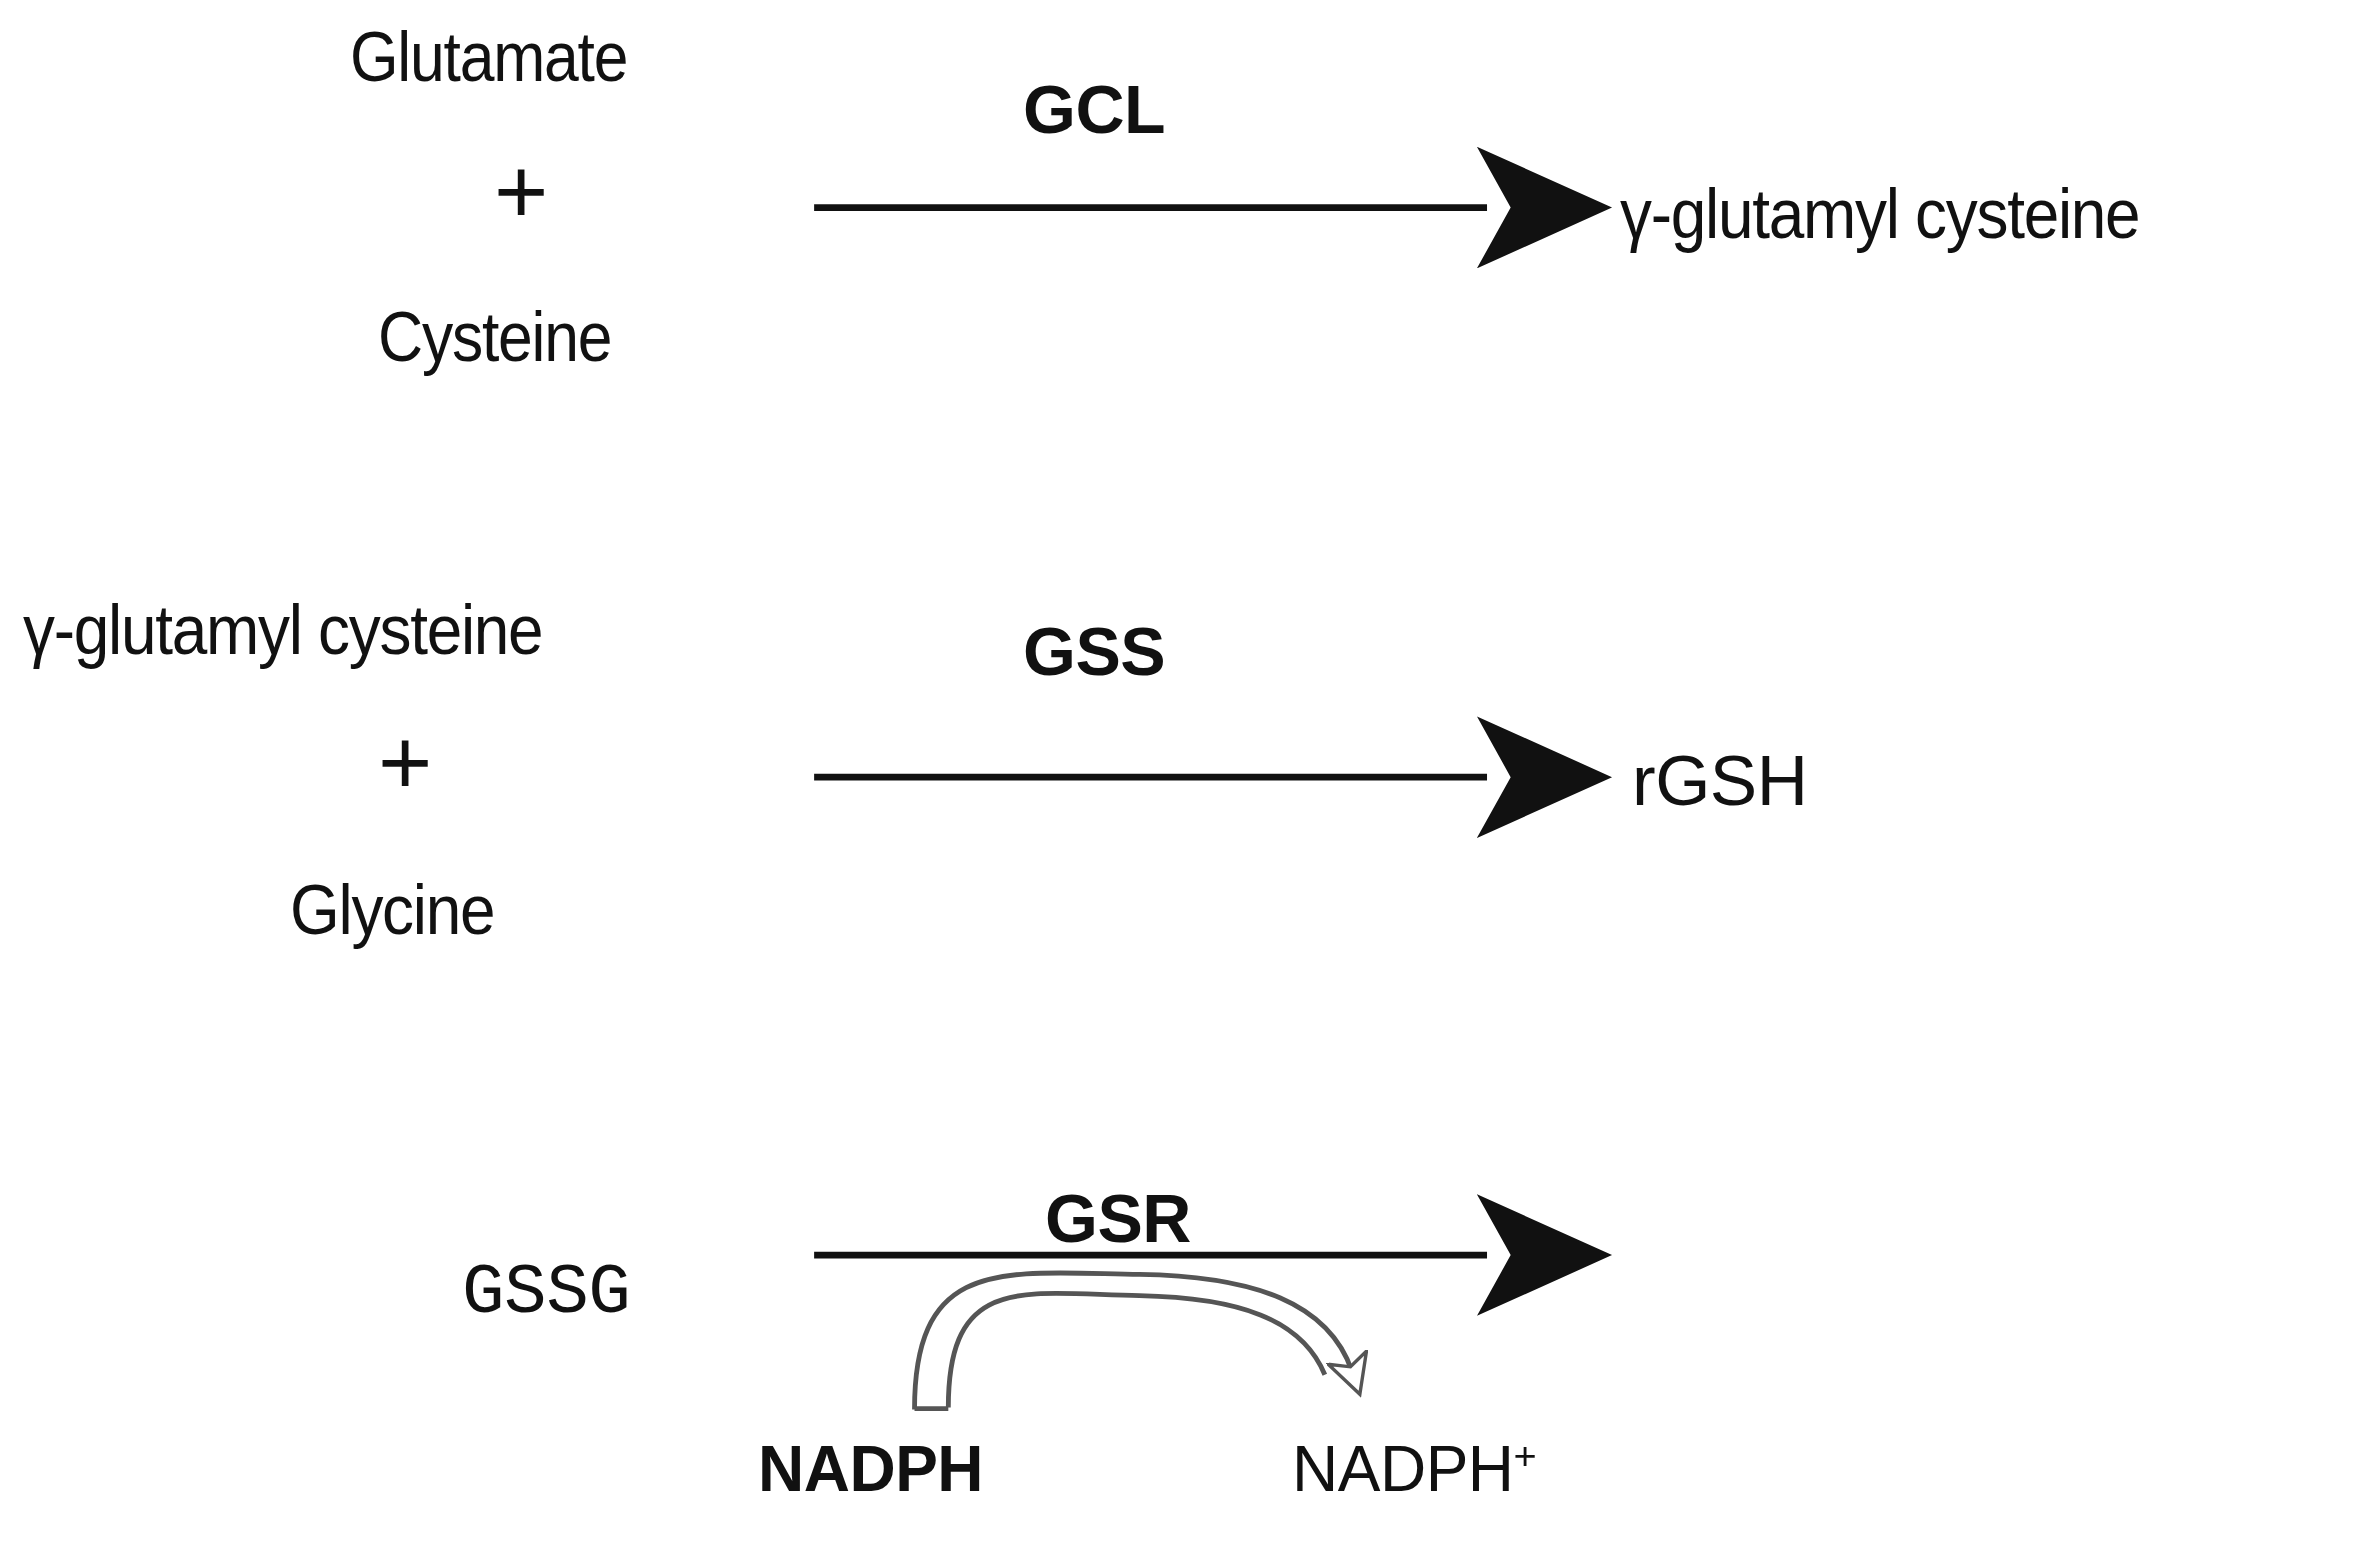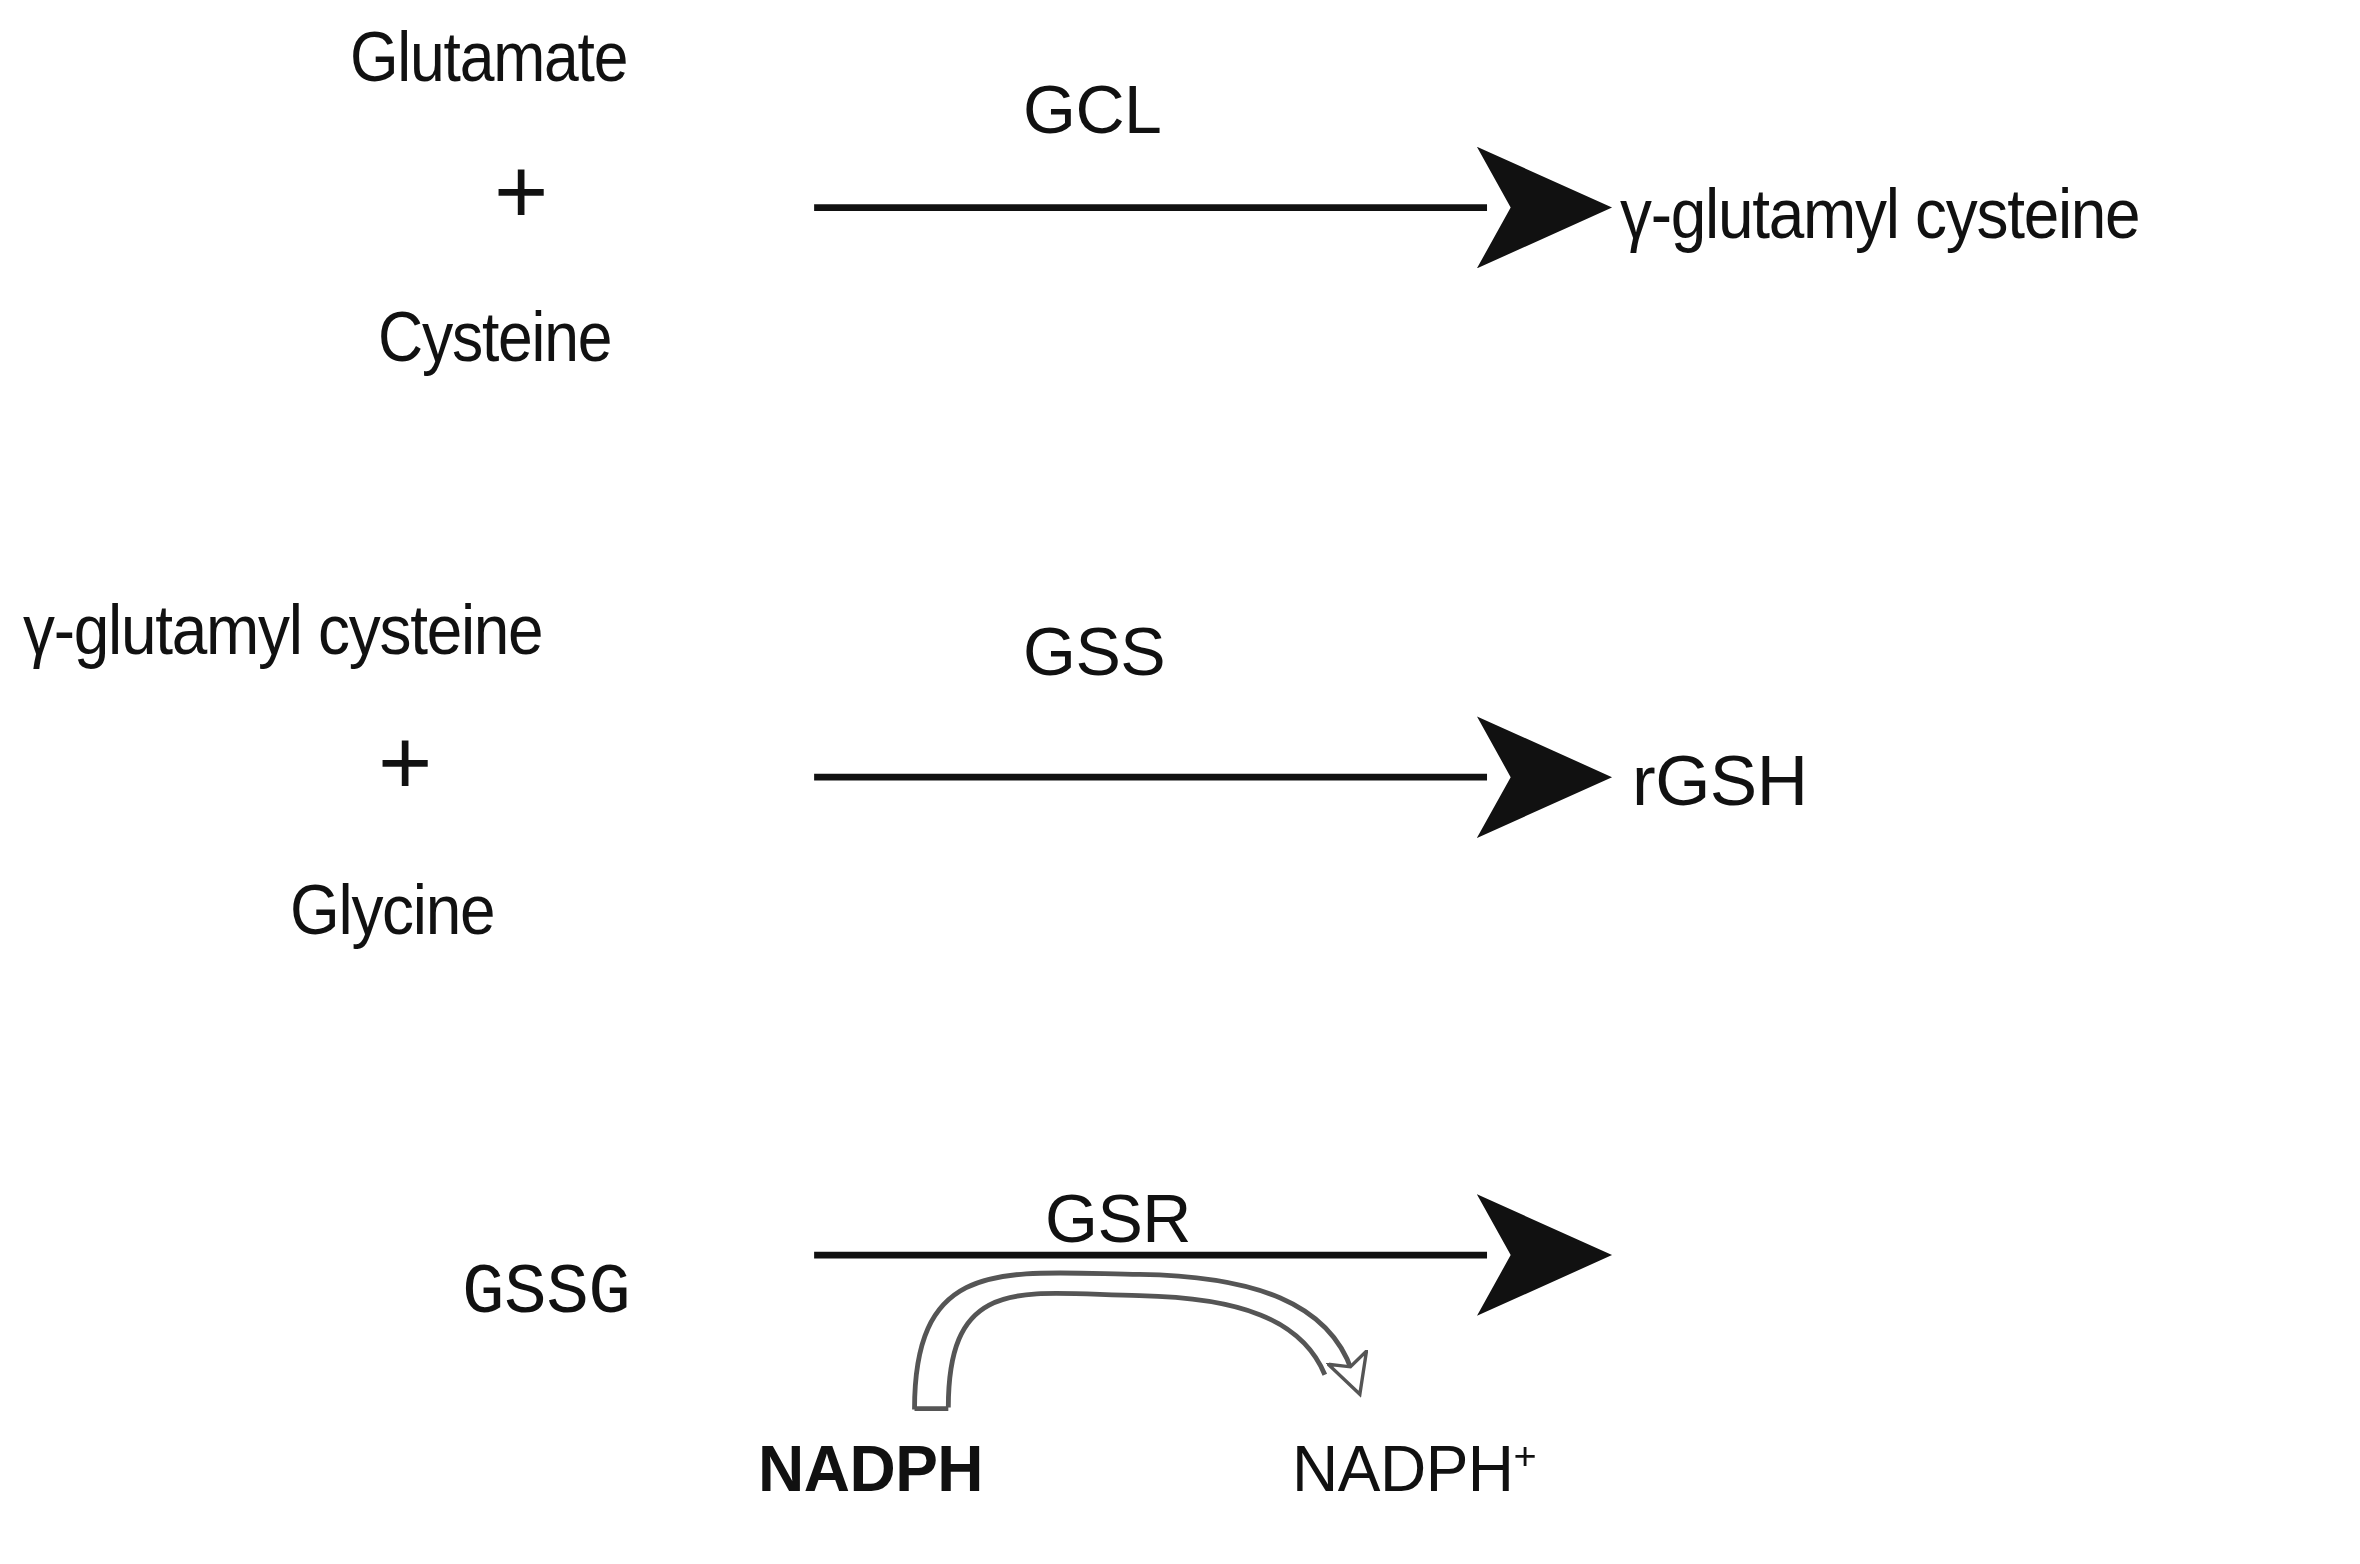--- a/index.html
+++ b/index.html
@@ -46,20 +46,21 @@
   }
   .species-narrow {
     font-size: 71px;
     letter-spacing: -1.4px;
     transform: scaleX(0.9);
     transform-origin: left top;
   }
   .enzyme {
     font-size: 68px;
     letter-spacing: -0.5px;
+    font-weight: bold;
   }
   .cofactor {
     font-size: 64px;
     letter-spacing: -0.5px;
   }
   .sup {
     font-size: 0.62em;
     vertical-align: super;
     line-height: 0;
   }

